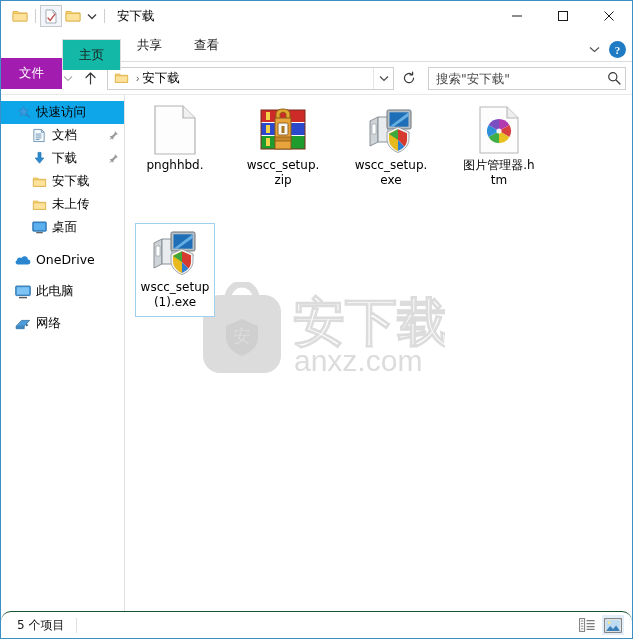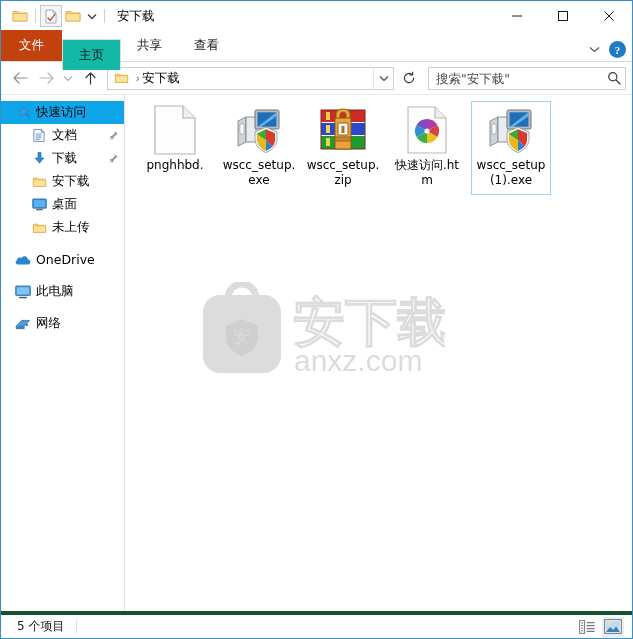--- a/index.html
+++ b/index.html
@@ -54,21 +54,21 @@
     border-bottom: 1px solid #dcdcdc;
   }
   .tabs { display: flex; align-items: stretch; height: 31px; }
   .tab {
     display: flex; align-items: center; justify-content: center;
     padding: 0 16px; height: 31px;
     font-size: 12.5px; color: #1a1a1a;
     font-family: "DejaVu Sans", "Liberation Sans", sans-serif;
     white-space: nowrap;
   }
-  .tab.file { background: #c2410c; color: #ffffff; padding: 0 18px; }
+  .tab.file { background: #a21caf; color: #ffffff; padding: 0 18px; margin-top: 28px; }
   .tab.active-plain {
     background: #14b8a6;
     border-left: 1px solid #dcdcdc;
     border-right: 1px solid #dcdcdc;
     border-top: 1px solid #dcdcdc;
     margin-top: 9px;
   }
   .ribbon-right {
     position: absolute; right: 6px; bottom: 3px;
     display: flex; align-items: center; gap: 8px;
@@ -171,21 +171,21 @@
 
   
   #content {
     flex: 1 1 auto; position: relative;
     background: #ffffff;
     overflow: hidden;
   }
   #filegrid {
     display: flex; flex-wrap: wrap;
     padding: 6px 4px 0 8px;
-    position: relative; z-index: 2;
+    position: relative; z-index: 2; gap: 24px;
   }
   .file-item {
     width: 80px; padding: 4px 2px 6px 2px;
     margin: 0 2px 4px 2px;
     display: flex; flex-direction: column; align-items: center;
     border: 1px solid transparent;
   }
   .file-item.selected {
     background: #ffffff;
     border: 1px solid #9fd0f0;
@@ -210,24 +210,25 @@
     left: 70px; top: 185px;
     width: 260px; height: 100px;
     z-index: 1;
     pointer-events: none;
     display: flex; align-items: center;
   }
 
   
   #statusbar {
     height: 27px; flex: 0 0 27px;
-    border-top: 4px solid #14532d;
+    border-top: 1px solid #14532d;
     background: #ffffff;
     display: flex; align-items: center;
     position: relative;
+    border-radius: 10px;
   }
   .status-left {
     font-size: 12px; color: #1a1a1a;
     font-family: "DejaVu Sans", "Liberation Sans", sans-serif;
     padding-left: 16px;
   }
   .status-sep { width: 1px; height: 15px; background: #e0e0e0; margin-left: 12px; }
   .status-right { margin-left: auto; display: flex; align-items: center; gap: 4px; padding-right: 8px; }
   .viewbtn {
     width: 22px; height: 20px;
@@ -414,37 +415,37 @@
             <path d="M1 3.5h5l1.2 1.4H15v8.1H1z" fill="#FCD775" stroke="#D9A93B" stroke-width="0.8"></path>
             <path d="M1 5.5h14v7.5H1z" fill="#FDE29B" stroke="#D9A93B" stroke-width="0.7"></path>
           </svg>
         </span>
         <span class="lbl">安下载</span>
       </div>
 
 
       <div class="nav-item lvl1">
         <span class="ic">
+          <svg width="15" height="14" viewBox="0 0 16 16">
+            <path d="M1 3.5h5l1.2 1.4H15v8.1H1z" fill="#FCD775" stroke="#D9A93B" stroke-width="0.8"></path>
+            <path d="M1 5.5h14v7.5H1z" fill="#FDE29B" stroke="#D9A93B" stroke-width="0.7"></path>
+          </svg>
+        </span>
+        <span class="lbl">未上传</span>
+      </div>
+
+      <div class="nav-item lvl1">
+        <span class="ic">
           <svg width="15" height="13" viewBox="0 0 16 14">
             <rect x="0.7" y="1" width="14.6" height="10" rx="0.8" fill="#3a8fd4" stroke="#2a6fa8" stroke-width="0.9"></rect>
             <rect x="2" y="2.3" width="12" height="7.4" fill="#5cb0ee"></rect>
             <path d="M4.5 12.6h7" stroke="#4a4a4a" stroke-width="1.2"></path>
           </svg>
         </span>
         <span class="lbl">桌面</span>
-      </div>
-
-      <div class="nav-item lvl1">
-        <span class="ic">
-          <svg width="15" height="14" viewBox="0 0 16 16">
-            <path d="M1 3.5h5l1.2 1.4H15v8.1H1z" fill="#FCD775" stroke="#D9A93B" stroke-width="0.8"></path>
-            <path d="M1 5.5h14v7.5H1z" fill="#FDE29B" stroke="#D9A93B" stroke-width="0.7"></path>
-          </svg>
-        </span>
-        <span class="lbl">未上传</span>
       </div>
 
       <div class="grp-gap"></div>
 
       <div class="nav-item lvl0">
         <span class="ic">
           <svg width="16" height="12" viewBox="0 0 16 12">
             <path d="M4.6 10.5h8.1a2.5 2.5 0 0 0 .3-5 3.6 3.6 0 0 0-6.6-1.6A2.9 2.9 0 0 0 1.9 6.3a2.2 2.2 0 0 0 .5 4.2z" fill="#2b86d0"></path>
           </svg>
         </span>
@@ -500,44 +501,20 @@
       <div id="filegrid">
 
         <div class="file-item">
           <div class="file-icon">
             <svg width="42" height="50" viewBox="0 0 42 50">
               <path d="M1 1h28l12 12v36H1z" fill="#fdfdfd" stroke="#b3b3b3" stroke-width="1.2"></path>
               <path d="M29 1v12h12" fill="#f0f0f0" stroke="#b3b3b3" stroke-width="1.2"></path>
             </svg>
           </div>
           <div class="file-label">pnghhbd.</div>
-        </div>
-
-        <div class="file-item">
-          <div class="file-icon">
-            <svg width="48" height="48" viewBox="0 0 48 48">
-
-              <path d="M3 15l8-4v25l-8 4z" fill="#cfd4d8" stroke="#7e868c" stroke-width="0.9"></path>
-              <path d="M11 11h10v25H11z" fill="#e9ecef" stroke="#7e868c" stroke-width="0.9"></path>
-              <path d="M5 18h4v10H5z" fill="#ffffff" stroke="#9aa1a7" stroke-width="0.7"></path>
-
-              <rect x="20" y="4" width="24" height="19" rx="1.5" fill="#b8bfc5" stroke="#6d757b" stroke-width="1"></rect>
-              <rect x="22.5" y="6.3" width="19" height="14.4" fill="#1f6fb8"></rect>
-              <path d="M22.5 20.7l19-14.4v4l-15 10.4z" fill="#7fc4f0" opacity="0.75"></path>
-              <path d="M27 23h10v3H27z" fill="#9aa1a7"></path>
-              <rect x="22" y="26" width="20" height="2.4" rx="1" fill="#b8bfc5" stroke="#6d757b" stroke-width="0.7"></rect>
-
-              <path d="M31 21l11 5v7c0 7-5.5 11.5-11 13.5C25.5 44.5 20 40 20 33v-7z" fill="#f2f2f2" stroke="#8e9499" stroke-width="0.8"></path>
-              <path d="M31 23.3v21.6c-4.6-1.9-9-5.8-9-11.7v-5.8z" fill="#e8b91d"></path>
-              <path d="M31 23.3l9 4v6.1c0 2.9-1.1 5.3-2.7 7.2L31 34z" fill="#d63b2f"></path>
-              <path d="M31 34l6.3 6.6c-1.7 2-4 3.5-6.3 4.3z" fill="#2f7fd0"></path>
-              <path d="M22 28.1l9-4.8v10.6z" fill="#3da63d"></path>
-            </svg>
-          </div>
-          <div class="file-label">wscc_setup.exe</div>
         </div>
 
         <div class="file-item">
           <div class="file-icon">
             <svg width="46" height="44" viewBox="0 0 46 44">
               <rect x="1" y="2" width="44" height="12" fill="#cc2b28"></rect>
               <rect x="1" y="15" width="44" height="12" fill="#2b49cc"></rect>
               <rect x="1" y="28" width="44" height="13" fill="#1f9c2e"></rect>
               <rect x="1" y="2" width="44" height="39" fill="none" stroke="#7a2a18" stroke-width="1"></rect>
               <rect x="6" y="4" width="4" height="8" fill="#f2d34a"></rect>
@@ -545,39 +522,63 @@
               <rect x="6" y="30" width="4" height="8" fill="#f2d34a"></rect>
 
               <path d="M16 6c0-3 3-5 7-5s7 2 7 5v5h-4V6.5c0-1.4-1.3-2.3-3-2.3S20 5.1 20 6.5V11h-4z" fill="#e0a82e" stroke="#8a5a14" stroke-width="0.9"></path>
               <rect x="15" y="10" width="16" height="31" fill="#e8a33c" stroke="#8a5a14" stroke-width="1"></rect>
               <rect x="18" y="15" width="10" height="12" rx="1" fill="#f7f7f7" stroke="#8a5a14" stroke-width="0.9"></rect>
               <rect x="21.5" y="18" width="3" height="7" fill="#a8761f"></rect>
               <rect x="15" y="29" width="16" height="4" fill="#c8872b" stroke="#8a5a14" stroke-width="0.8"></rect>
             </svg>
           </div>
           <div class="file-label">wscc_setup.zip</div>
+        </div>
+
+        <div class="file-item">
+          <div class="file-icon">
+            <svg width="48" height="48" viewBox="0 0 48 48">
+
+              <path d="M3 15l8-4v25l-8 4z" fill="#cfd4d8" stroke="#7e868c" stroke-width="0.9"></path>
+              <path d="M11 11h10v25H11z" fill="#e9ecef" stroke="#7e868c" stroke-width="0.9"></path>
+              <path d="M5 18h4v10H5z" fill="#ffffff" stroke="#9aa1a7" stroke-width="0.7"></path>
+
+              <rect x="20" y="4" width="24" height="19" rx="1.5" fill="#b8bfc5" stroke="#6d757b" stroke-width="1"></rect>
+              <rect x="22.5" y="6.3" width="19" height="14.4" fill="#1f6fb8"></rect>
+              <path d="M22.5 20.7l19-14.4v4l-15 10.4z" fill="#7fc4f0" opacity="0.75"></path>
+              <path d="M27 23h10v3H27z" fill="#9aa1a7"></path>
+              <rect x="22" y="26" width="20" height="2.4" rx="1" fill="#b8bfc5" stroke="#6d757b" stroke-width="0.7"></rect>
+
+              <path d="M31 21l11 5v7c0 7-5.5 11.5-11 13.5C25.5 44.5 20 40 20 33v-7z" fill="#f2f2f2" stroke="#8e9499" stroke-width="0.8"></path>
+              <path d="M31 23.3v21.6c-4.6-1.9-9-5.8-9-11.7v-5.8z" fill="#e8b91d"></path>
+              <path d="M31 23.3l9 4v6.1c0 2.9-1.1 5.3-2.7 7.2L31 34z" fill="#d63b2f"></path>
+              <path d="M31 34l6.3 6.6c-1.7 2-4 3.5-6.3 4.3z" fill="#2f7fd0"></path>
+              <path d="M22 28.1l9-4.8v10.6z" fill="#3da63d"></path>
+            </svg>
+          </div>
+          <div class="file-label">wscc_setup.exe</div>
         </div>
 
         <div class="file-item">
           <div class="file-icon">
             <svg width="42" height="48" viewBox="0 0 42 48">
               <path d="M2 1h27l11 11v35H2z" fill="#fdfdfd" stroke="#b8b8b8" stroke-width="1.1"></path>
               <path d="M29 1v11h11" fill="#eeeeee" stroke="#b8b8b8" stroke-width="1.1"></path>
               <g transform="translate(21,25)">
                 <path d="M0 0 L0 -12 A12 12 0 0 1 10.4 -6 Z" fill="#b23ab0"></path>
                 <path d="M0 0 L10.4 -6 A12 12 0 0 1 10.4 6 Z" fill="#d94040"></path>
                 <path d="M0 0 L10.4 6 A12 12 0 0 1 0 12 Z" fill="#e8c020"></path>
                 <path d="M0 0 L0 12 A12 12 0 0 1 -10.4 6 Z" fill="#3fae45"></path>
                 <path d="M0 0 L-10.4 6 A12 12 0 0 1 -10.4 -6 Z" fill="#2f8fd8"></path>
                 <path d="M0 0 L-10.4 -6 A12 12 0 0 1 0 -12 Z" fill="#7a4ec0"></path>
                 <circle cx="0" cy="0" r="2.6" fill="#ffffff" opacity="0.9"></circle>
               </g>
             </svg>
           </div>
-          <div class="file-label">快速访问.htm</div>
+          <div class="file-label">图片管理器.htm</div>
         </div>
 
         <div class="file-item selected">
           <div class="file-icon">
             <svg width="48" height="48" viewBox="0 0 48 48">
               <path d="M3 15l8-4v25l-8 4z" fill="#cfd4d8" stroke="#7e868c" stroke-width="0.9"></path>
               <path d="M11 11h10v25H11z" fill="#e9ecef" stroke="#7e868c" stroke-width="0.9"></path>
               <path d="M5 18h4v10H5z" fill="#ffffff" stroke="#9aa1a7" stroke-width="0.7"></path>
               <rect x="20" y="4" width="24" height="19" rx="1.5" fill="#b8bfc5" stroke="#6d757b" stroke-width="1"></rect>
               <rect x="22.5" y="6.3" width="19" height="14.4" fill="#1f6fb8"></rect>

